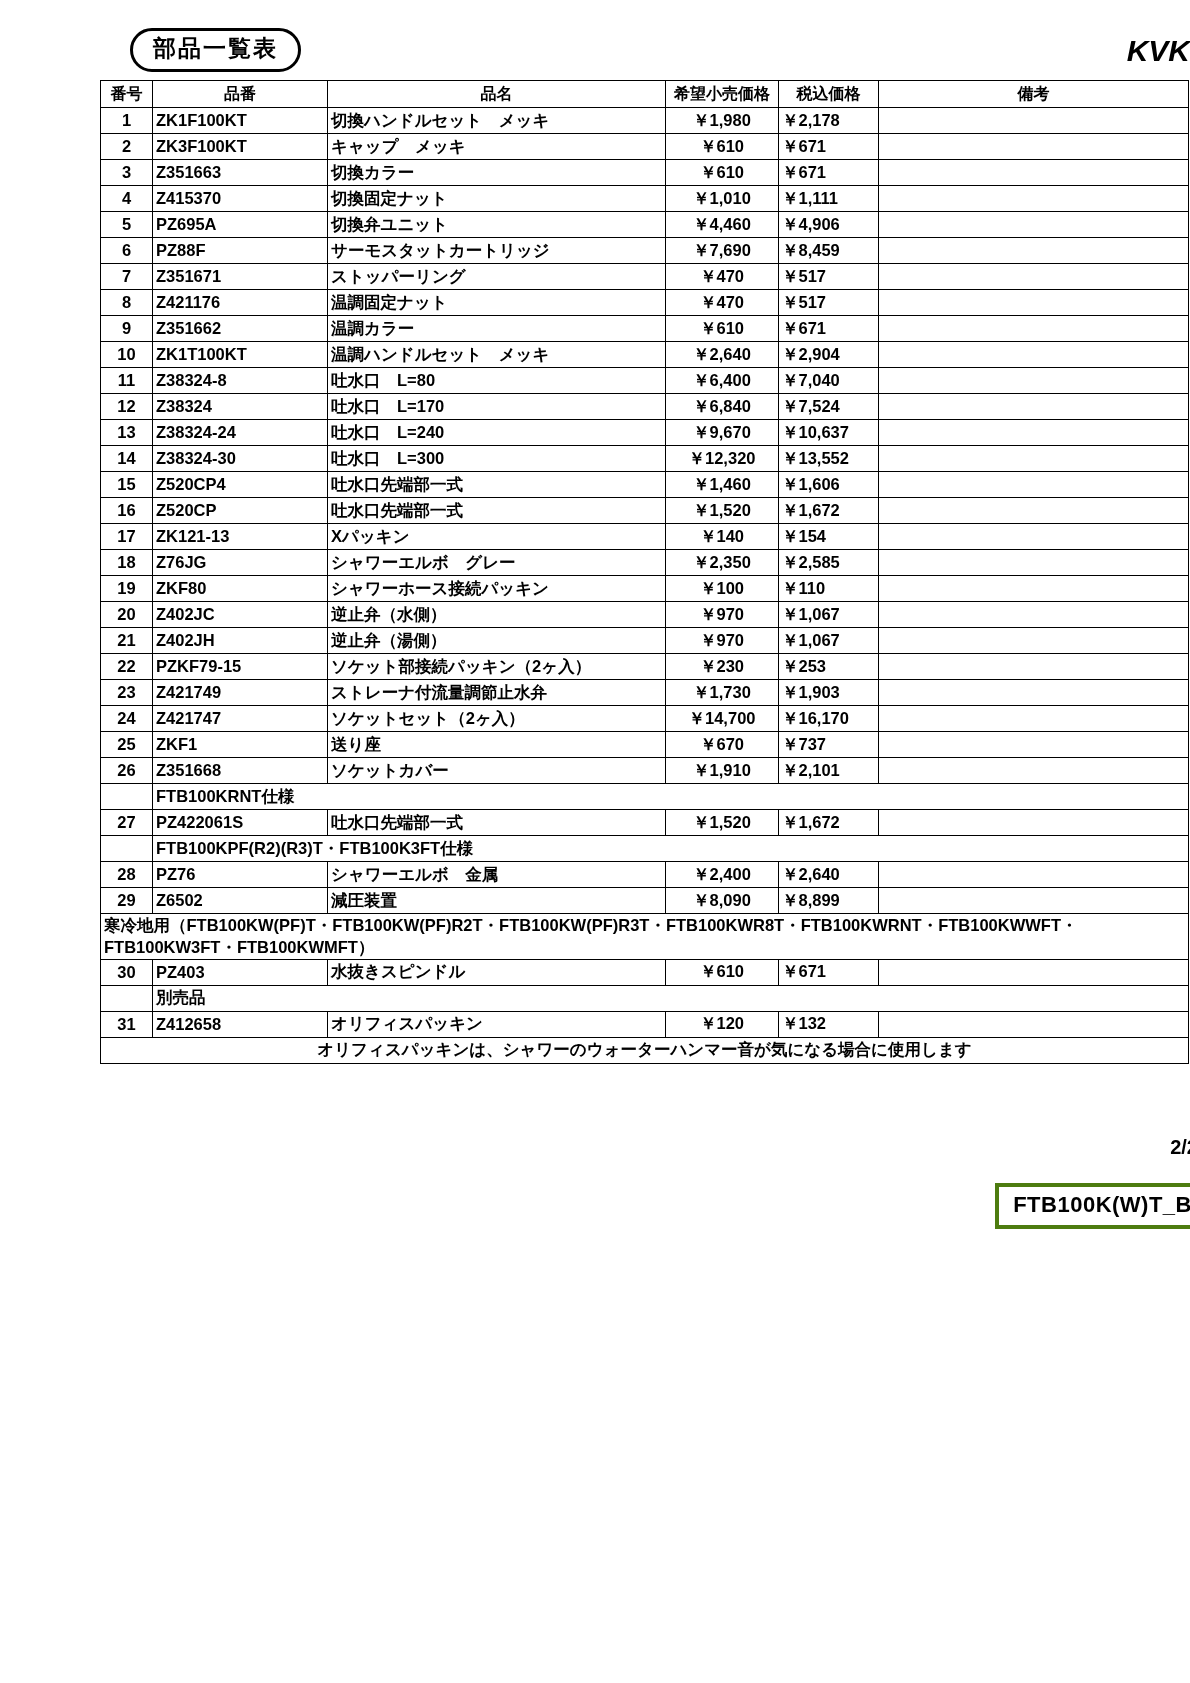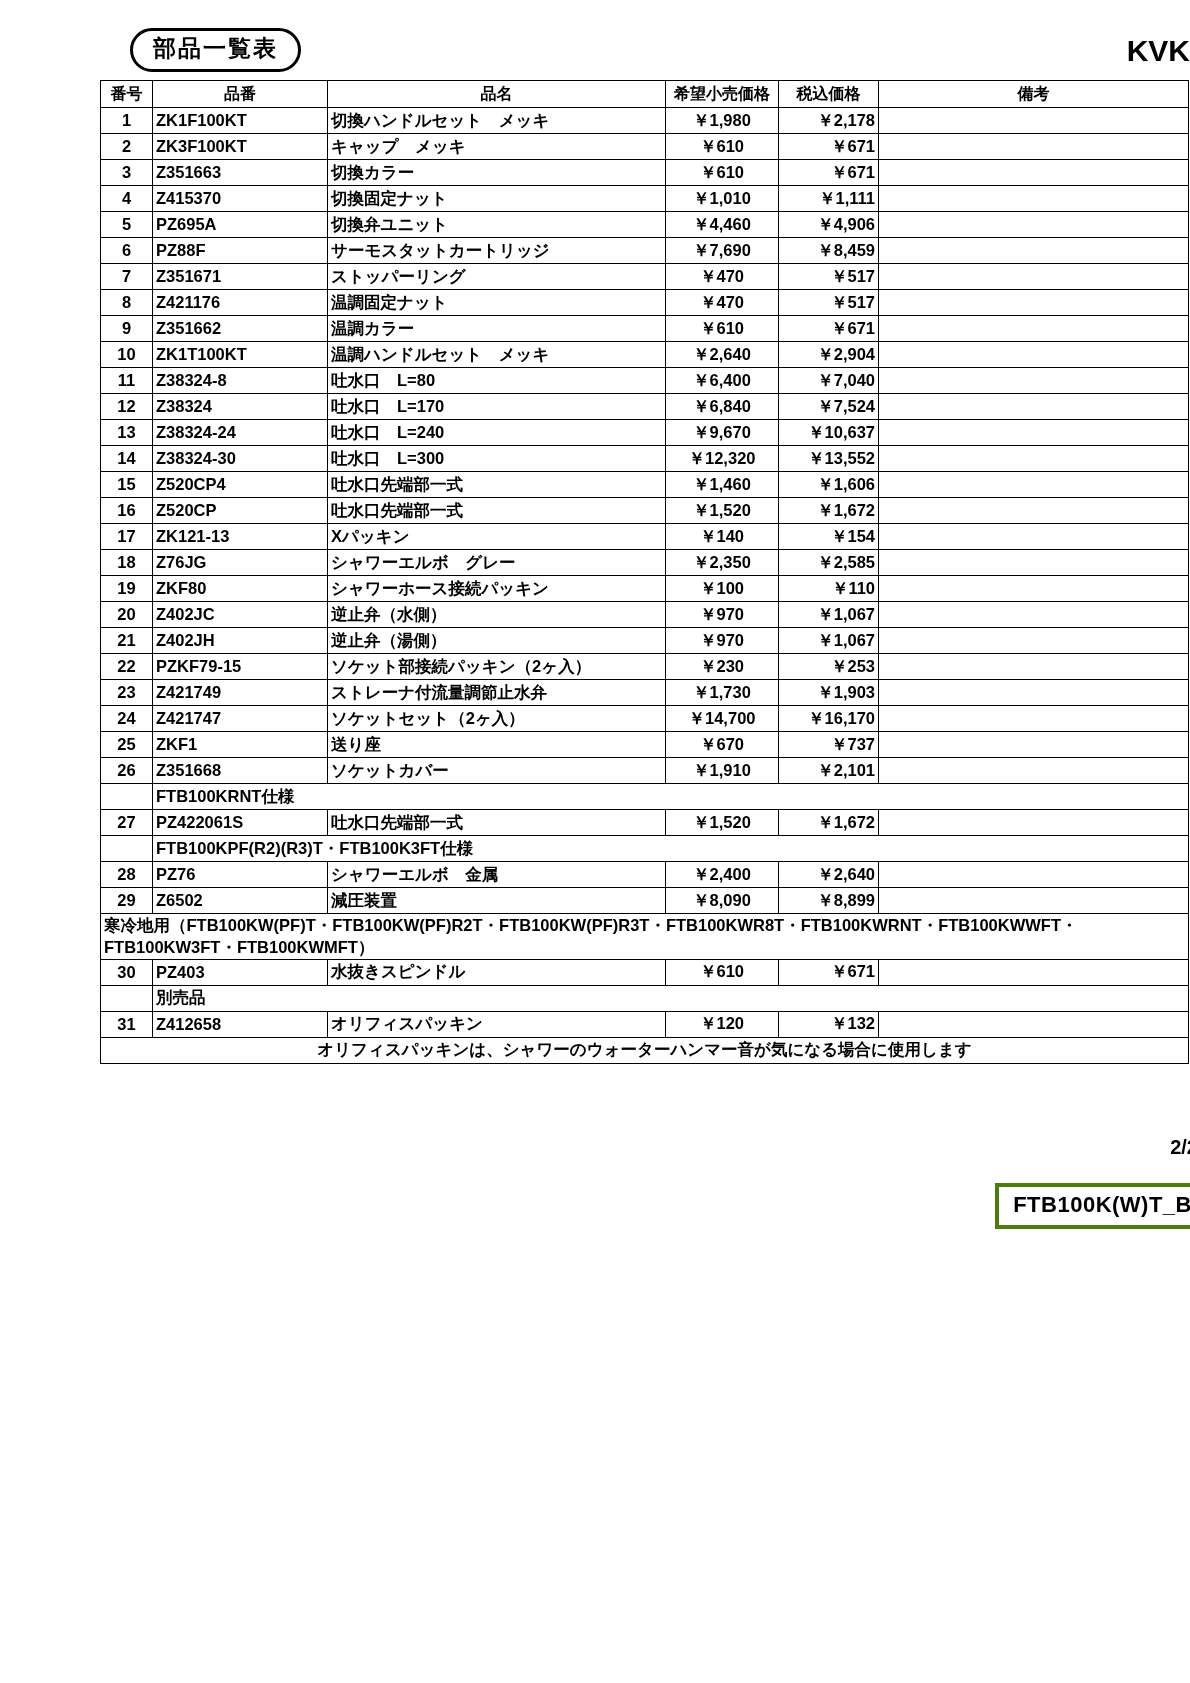--- a/index.html
+++ b/index.html
@@ -40,20 +40,21 @@
     line-height: 1.2;
   }
   .brand {
     position: absolute;
     right: 22px;
     top: 12px;
     font-size: 30px;
     font-weight: bold;
     font-family: "Liberation Sans", sans-serif;
     letter-spacing: 0px;
+    font-style: italic;
   }
   
   table.parts {
     border-collapse: collapse;
     width: 1088px;
     margin-left: 26px;
     margin-top: 6px;
     table-layout: fixed;
   }
   table.parts td, table.parts th {
@@ -72,21 +73,21 @@
   col.c-code  { width: 175px; }
   col.c-name  { width: 338px; }
   col.c-price { width: 113px; }
   col.c-tax   { width: 100px; }
   col.c-note  { width: 310px; }
 
   td.no     { text-align: center; }
   td.code   { text-align: left; padding-left: 12px; }
   td.name   { text-align: left; padding-left: 10px; }
   td.price  { text-align: center; padding-right: 8px; }
-  td.tax    { text-align: right; padding-right: 8px; }
+  td.tax    { text-align: left; padding-right: 8px; }
   td.note   { text-align: left; }
   td.small  { font-size: 12.5px; }
   td.spec {
     text-align: left;
     padding-left: 22px;
     font-size: 16.5px;
   }
   td.spanall {
     text-align: left;
     padding-left: 24px;

